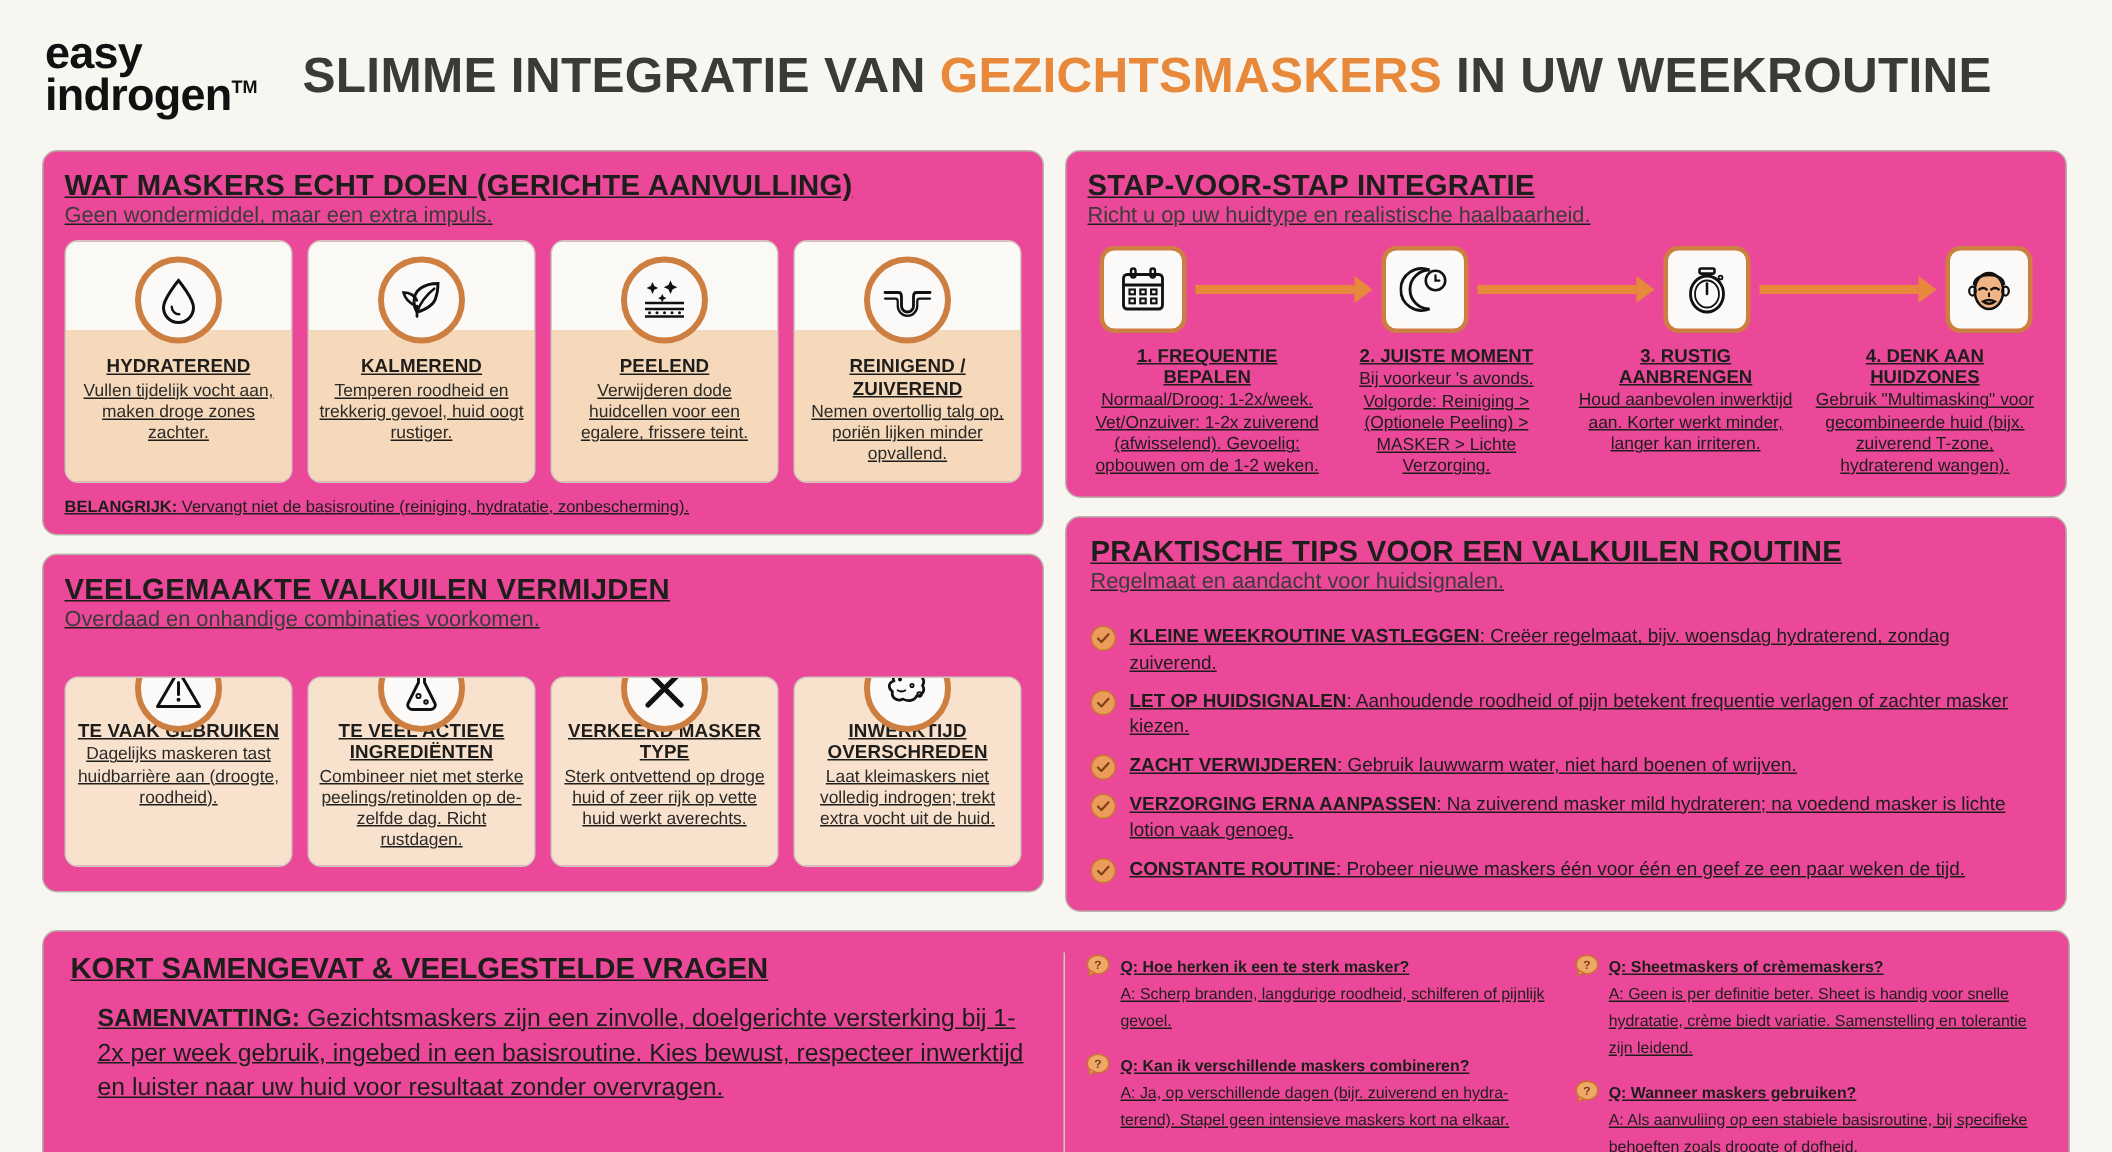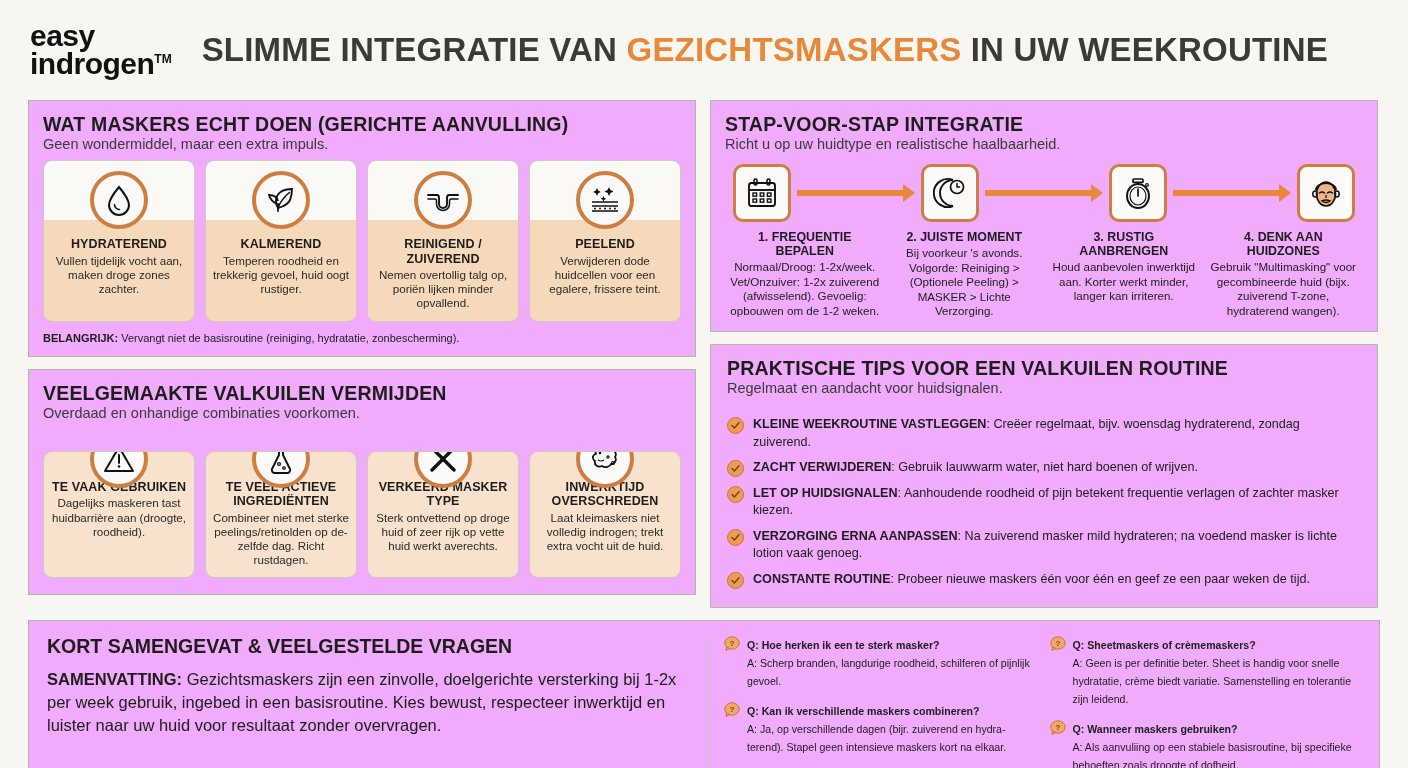--- a/index.html
+++ b/index.html
@@ -26,25 +26,26 @@
     color: #3a3a38; white-space: nowrap;
   }
   .head-title .hl { color: #e8883a; }
 
   
   .cols { display: flex; gap: 14px; padding: 0 28px; }
   .col-l { width: 668px; }
   .col-r { width: 668px; }
 
   .panel {
-    background: #f0abfc;
+    background: #ec4899;
     border: 1.5px solid #b9b4ab;
-    border-radius: 0;
+    border-radius: 10px;
     padding: 12px 14px 12px 14px;
     margin-bottom: 12px;
+    text-decoration: underline;
   }
   .panel-title {
     font-size: 19.5px; font-weight: 700; letter-spacing: 0.2px; color: #1d1d1b;
     line-height: 1.15;
   }
   .panel-sub { font-size: 14.5px; color: #3b3b39; margin-top: 1px; margin-bottom: 8px; }
 
   
   .cards { display: flex; gap: 10px; }
   .card {
@@ -108,21 +109,21 @@
   .check svg { display: block; }
   .tip-text { font-size: 12.6px; line-height: 1.38; color: #1d1d1b; }
   .tip-text b { font-weight: 700; }
 
   
   .bottom { padding: 0 28px; }
   .bottom .panel { margin-bottom: 0; padding: 14px 18px 16px 18px; }
   .bottom-inner { display: flex; gap: 14px; }
   .sum-col { width: 648px; padding-right: 8px; }
   .sum-title { font-size: 19.5px; font-weight: 700; margin-bottom: 10px; }
-  .sum-body { font-size: 16.5px; line-height: 1.42; }
+  .sum-body { font-size: 16.5px; line-height: 1.42; margin-left: 18px; }
   .sum-body b { font-weight: 700; }
   .faq-cols { display: flex; gap: 14px; flex: 1; border-left: 1px solid #cfc9c0; padding-left: 14px; }
   .faq-col { flex: 1; }
   .faq { display: flex; gap: 7px; margin-bottom: 12px; }
   .qmark { flex: none; margin-top: 1px; }
   .faq-q { font-size: 10.6px; font-weight: 700; line-height: 1.3; }
   .faq-a { font-size: 10.6px; line-height: 1.3; }
 </style>
 </head>
 <body>
@@ -163,31 +164,20 @@
             <div class="icon-circle">
               <svg width="32" height="32" viewBox="0 0 32 32">
                   <path d="M27 5 C18 5 11 9 11 17 c0 4 2 7 2 7 s9-2 12-8 c2-5 2-11 2-11 Z" fill="none" stroke="#111" stroke-width="1.9"></path>
                   <path d="M13 24 C15 18 20 12 25 8" fill="none" stroke="#111" stroke-width="1.6"></path>
                   <path d="M12 20 C8 18 5 15 4 11 c4 0 8 2 9 6" fill="none" stroke="#111" stroke-width="1.8"></path>
                   <path d="M13 27 L13 20" fill="none" stroke="#111" stroke-width="1.8" stroke-linecap="round"></path>
                 </svg>
             </div>
             <div class="card-title">KALMEREND</div>
             <div class="card-text">Temperen roodheid en trekkerig gevoel, huid oogt rustiger.</div>
-          </div>
-
-          <div class="card">
-            <div class="icon-circle">
-              <svg width="34" height="28" viewBox="0 0 34 28">
-                  <path d="M2 9 h9 c1 0 2 1 2 3 v6 a4 4 0 0 0 8 0 v-6 c0-2 1-3 2-3 h9" fill="none" stroke="#111" stroke-width="1.9" stroke-linecap="round"></path>
-                  <path d="M2 13 h7 c1 0 1.5 .6 1.5 2 v3 a6.5 6.5 0 0 0 13 0 v-3 c0-1.4 .5-2 1.5-2 h7" fill="none" stroke="#111" stroke-width="1.5" stroke-linecap="round"></path>
-                </svg>
-            </div>
-            <div class="card-title">REINIGEND / ZUIVEREND</div>
-            <div class="card-text">Nemen overtollig talg op, poriën lijken minder opvallend.</div>
           </div>
 
           <div class="card">
             <div class="icon-circle">
               <svg width="34" height="30" viewBox="0 0 34 30">
                   <path d="M9 3 l1.2 2.6 L12.8 7 l-2.6 1.2 L9 11 l-1.2-2.8 L5 7 l2.8-1.4 Z" fill="#111"></path>
                   <path d="M21 2 l1.4 3 L25.5 6.5 l-3 1.4 L21 11 l-1.4-3.1 L16.5 6.5 l3.1-1.5 Z" fill="#111"></path>
                   <path d="M15.5 11 l.9 1.9 1.9 .9 -1.9 .9 -.9 1.9 -.9-1.9 -1.9-.9 1.9-.9 Z" fill="#111"></path>
                   <line x1="4" y1="17" x2="30" y2="17" stroke="#111" stroke-width="1.7"></line>
                   <line x1="4" y1="21" x2="30" y2="21" stroke="#111" stroke-width="1.7"></line>
@@ -196,20 +186,31 @@
                     <circle cx="7" cy="23.5" r="1"></circle>
                     <circle cx="12" cy="23.5" r="1"></circle>
                     <circle cx="17" cy="23.5" r="1"></circle>
                     <circle cx="22" cy="23.5" r="1"></circle>
                     <circle cx="27" cy="23.5" r="1"></circle>
                   </g>
                 </svg>
             </div>
             <div class="card-title">PEELEND</div>
             <div class="card-text">Verwijderen dode huidcellen voor een egalere, frissere teint.</div>
+          </div>
+
+          <div class="card">
+            <div class="icon-circle">
+              <svg width="34" height="28" viewBox="0 0 34 28">
+                  <path d="M2 9 h9 c1 0 2 1 2 3 v6 a4 4 0 0 0 8 0 v-6 c0-2 1-3 2-3 h9" fill="none" stroke="#111" stroke-width="1.9" stroke-linecap="round"></path>
+                  <path d="M2 13 h7 c1 0 1.5 .6 1.5 2 v3 a6.5 6.5 0 0 0 13 0 v-3 c0-1.4 .5-2 1.5-2 h7" fill="none" stroke="#111" stroke-width="1.5" stroke-linecap="round"></path>
+                </svg>
+            </div>
+            <div class="card-title">REINIGEND / ZUIVEREND</div>
+            <div class="card-text">Nemen overtollig talg op, poriën lijken minder opvallend.</div>
           </div>
 
         </div>
         <div class="note">
           <b>BELANGRIJK:</b><span> Vervangt niet de basisroutine (reiniging, hydratatie, zonbescherming).</span>
         </div>
       </div>
 
       <div class="panel" style="padding-bottom:16px;">
         <div class="panel-title">VEELGEMAAKTE VALKUILEN VERMIJDEN</div>
@@ -367,29 +368,29 @@
               </svg>
             </span>
           <span class="tip-text"><b>KLEINE WEEKROUTINE VASTLEGGEN</b><span>: Creëer regelmaat, bijv. woensdag hydraterend, zondag zuiverend.</span></span>
         </div>
         <div class="tip">
           <span class="check">
               <svg width="11" height="11" viewBox="0 0 11 11">
                 <path d="M2 5.6 L4.3 8 L9 2.8" fill="none" stroke="#7a3f12" stroke-width="1.4" stroke-linecap="round" stroke-linejoin="round"></path>
               </svg>
             </span>
-          <span class="tip-text"><b>ZACHT VERWIJDEREN</b><span>: Gebruik lauwwarm water, niet hard boenen of wrijven.</span></span>
+          <span class="tip-text"><b>LET OP HUIDSIGNALEN</b><span>: Aanhoudende roodheid of pijn betekent frequentie verlagen of zachter masker kiezen.</span></span>
         </div>
         <div class="tip">
           <span class="check">
               <svg width="11" height="11" viewBox="0 0 11 11">
                 <path d="M2 5.6 L4.3 8 L9 2.8" fill="none" stroke="#7a3f12" stroke-width="1.4" stroke-linecap="round" stroke-linejoin="round"></path>
               </svg>
             </span>
-          <span class="tip-text"><b>LET OP HUIDSIGNALEN</b><span>: Aanhoudende roodheid of pijn betekent frequentie verlagen of zachter masker kiezen.</span></span>
+          <span class="tip-text"><b>ZACHT VERWIJDEREN</b><span>: Gebruik lauwwarm water, niet hard boenen of wrijven.</span></span>
         </div>
         <div class="tip">
           <span class="check">
               <svg width="11" height="11" viewBox="0 0 11 11">
                 <path d="M2 5.6 L4.3 8 L9 2.8" fill="none" stroke="#7a3f12" stroke-width="1.4" stroke-linecap="round" stroke-linejoin="round"></path>
               </svg>
             </span>
           <span class="tip-text"><b>VERZORGING ERNA AANPASSEN</b><span>: Na zuiverend masker mild hydrateren; na voedend masker is lichte lotion vaak genoeg.</span></span>
         </div>
         <div class="tip">

